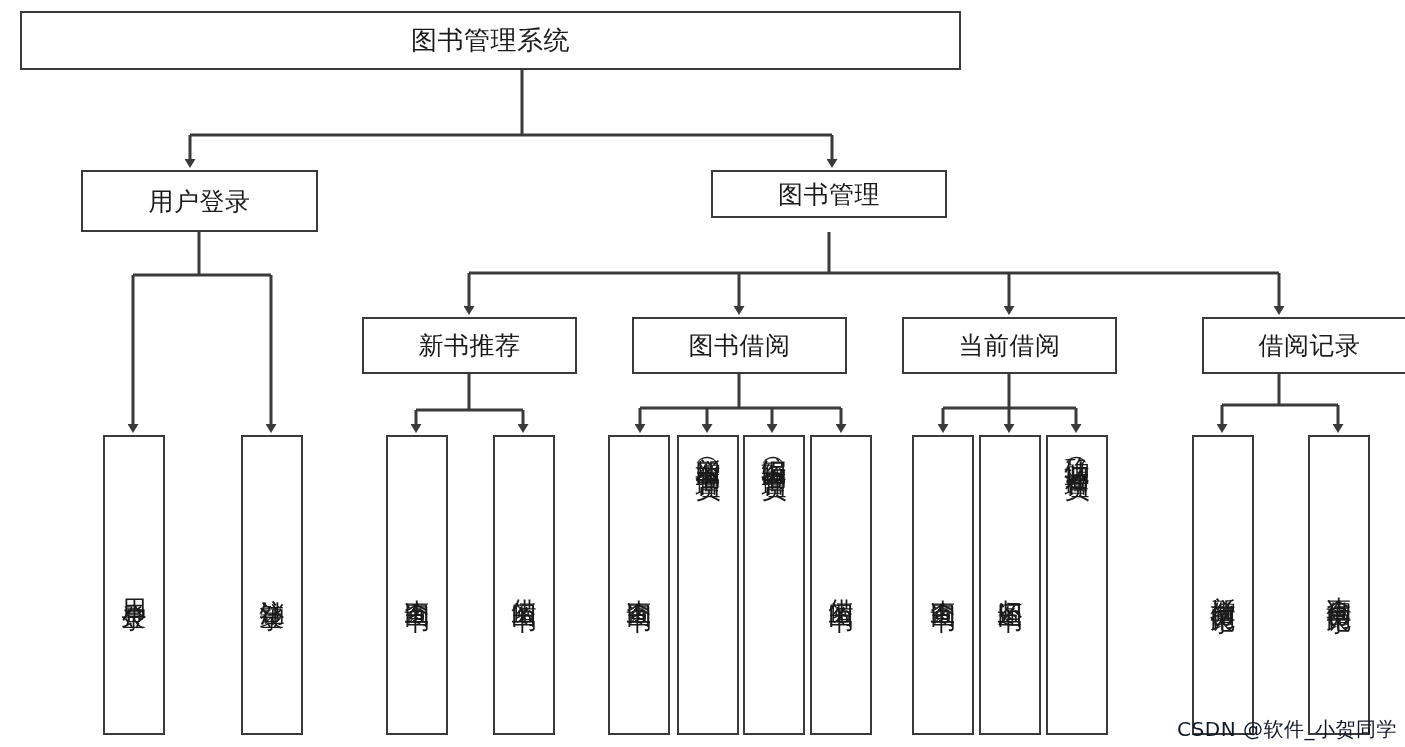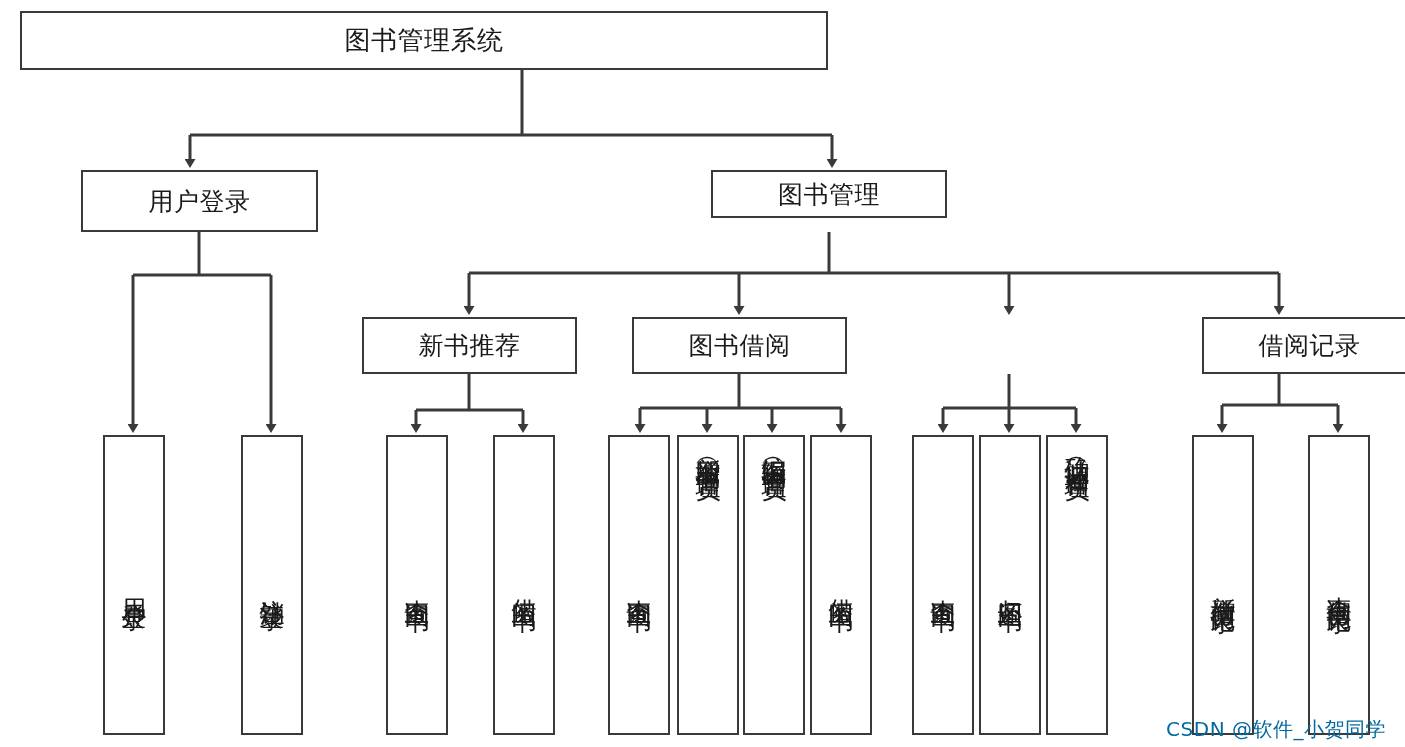--- a/index.html
+++ b/index.html
@@ -64,24 +64,24 @@
     font-size: 25px;
     letter-spacing: 3px;
     line-height: 1;
   }
   
   .node.vert.center {
     align-items: center;
   }
   .watermark {
     position: absolute;
-    right: 19px;
+    right: 8px;
     bottom: 4px;
     font-size: 20px;
-    color: #0369a1;
+    color: #0f172a;
     white-space: nowrap;
     letter-spacing: 0.5px;
   }
 </style>
 </head>
 <body>
 
 <div id="diagram-root">
 
   <svg id="edges" viewBox="0 0 1405 747" xmlns="http://www.w3.org/2000/svg">
@@ -127,40 +127,43 @@
       <path d="M1009,408 L1009,425" marker-end="url(#arrow)"></path>
       <path d="M1076,408 L1076,425" marker-end="url(#arrow)"></path>
 
       <path d="M1279,374 L1279,405"></path>
       <path d="M1222,405 L1338,405"></path>
       <path d="M1222,405 L1222,425" marker-end="url(#arrow)"></path>
       <path d="M1338,405 L1338,425" marker-end="url(#arrow)"></path>
     </g>
   </svg>
 
-  <div class="node horiz root" style="left:20px; top:11px; width:808px; height:59px;">
+  <div class="node horiz root" style="left:20px; top:11px; width:941px; height:59px;">
     <span class="node-label">图书管理系统</span>
   </div>
 
   <div class="node horiz" style="left:81px; top:170px; width:237px; height:62px;">
     <span class="node-label">用户登录</span>
   </div>
 
   <div class="node horiz" style="left:711px; top:170px; width:236px; height:48px;">
     <span class="node-label">图书管理</span>
   </div>
 
   <div class="node horiz" style="left:632px; top:317px; width:215px; height:57px;">
     <span class="node-label">图书借阅</span>
   </div>
 
   <div class="node horiz" style="left:362px; top:317px; width:215px; height:57px;">
     <span class="node-label">新书推荐</span>
   </div>
 
+  <div class="node horiz" style="left:902px; top:317px; width:215px; height:57px;">
+    <span class="node-label">当前借阅</span>
+  </div>
 
   <div class="node horiz" style="left:1172px; top:317px; width:215px; height:57px;margin-left:30px;">
     <span class="node-label">借阅记录</span>
   </div>
 
   <div class="node vert center" style="left:103px; top:435px; width:62px; height:300px;">
     <span class="node-label">用户登录</span>
   </div>
 
   <div class="node vert center" style="left:241px; top:435px; width:62px; height:300px;">

